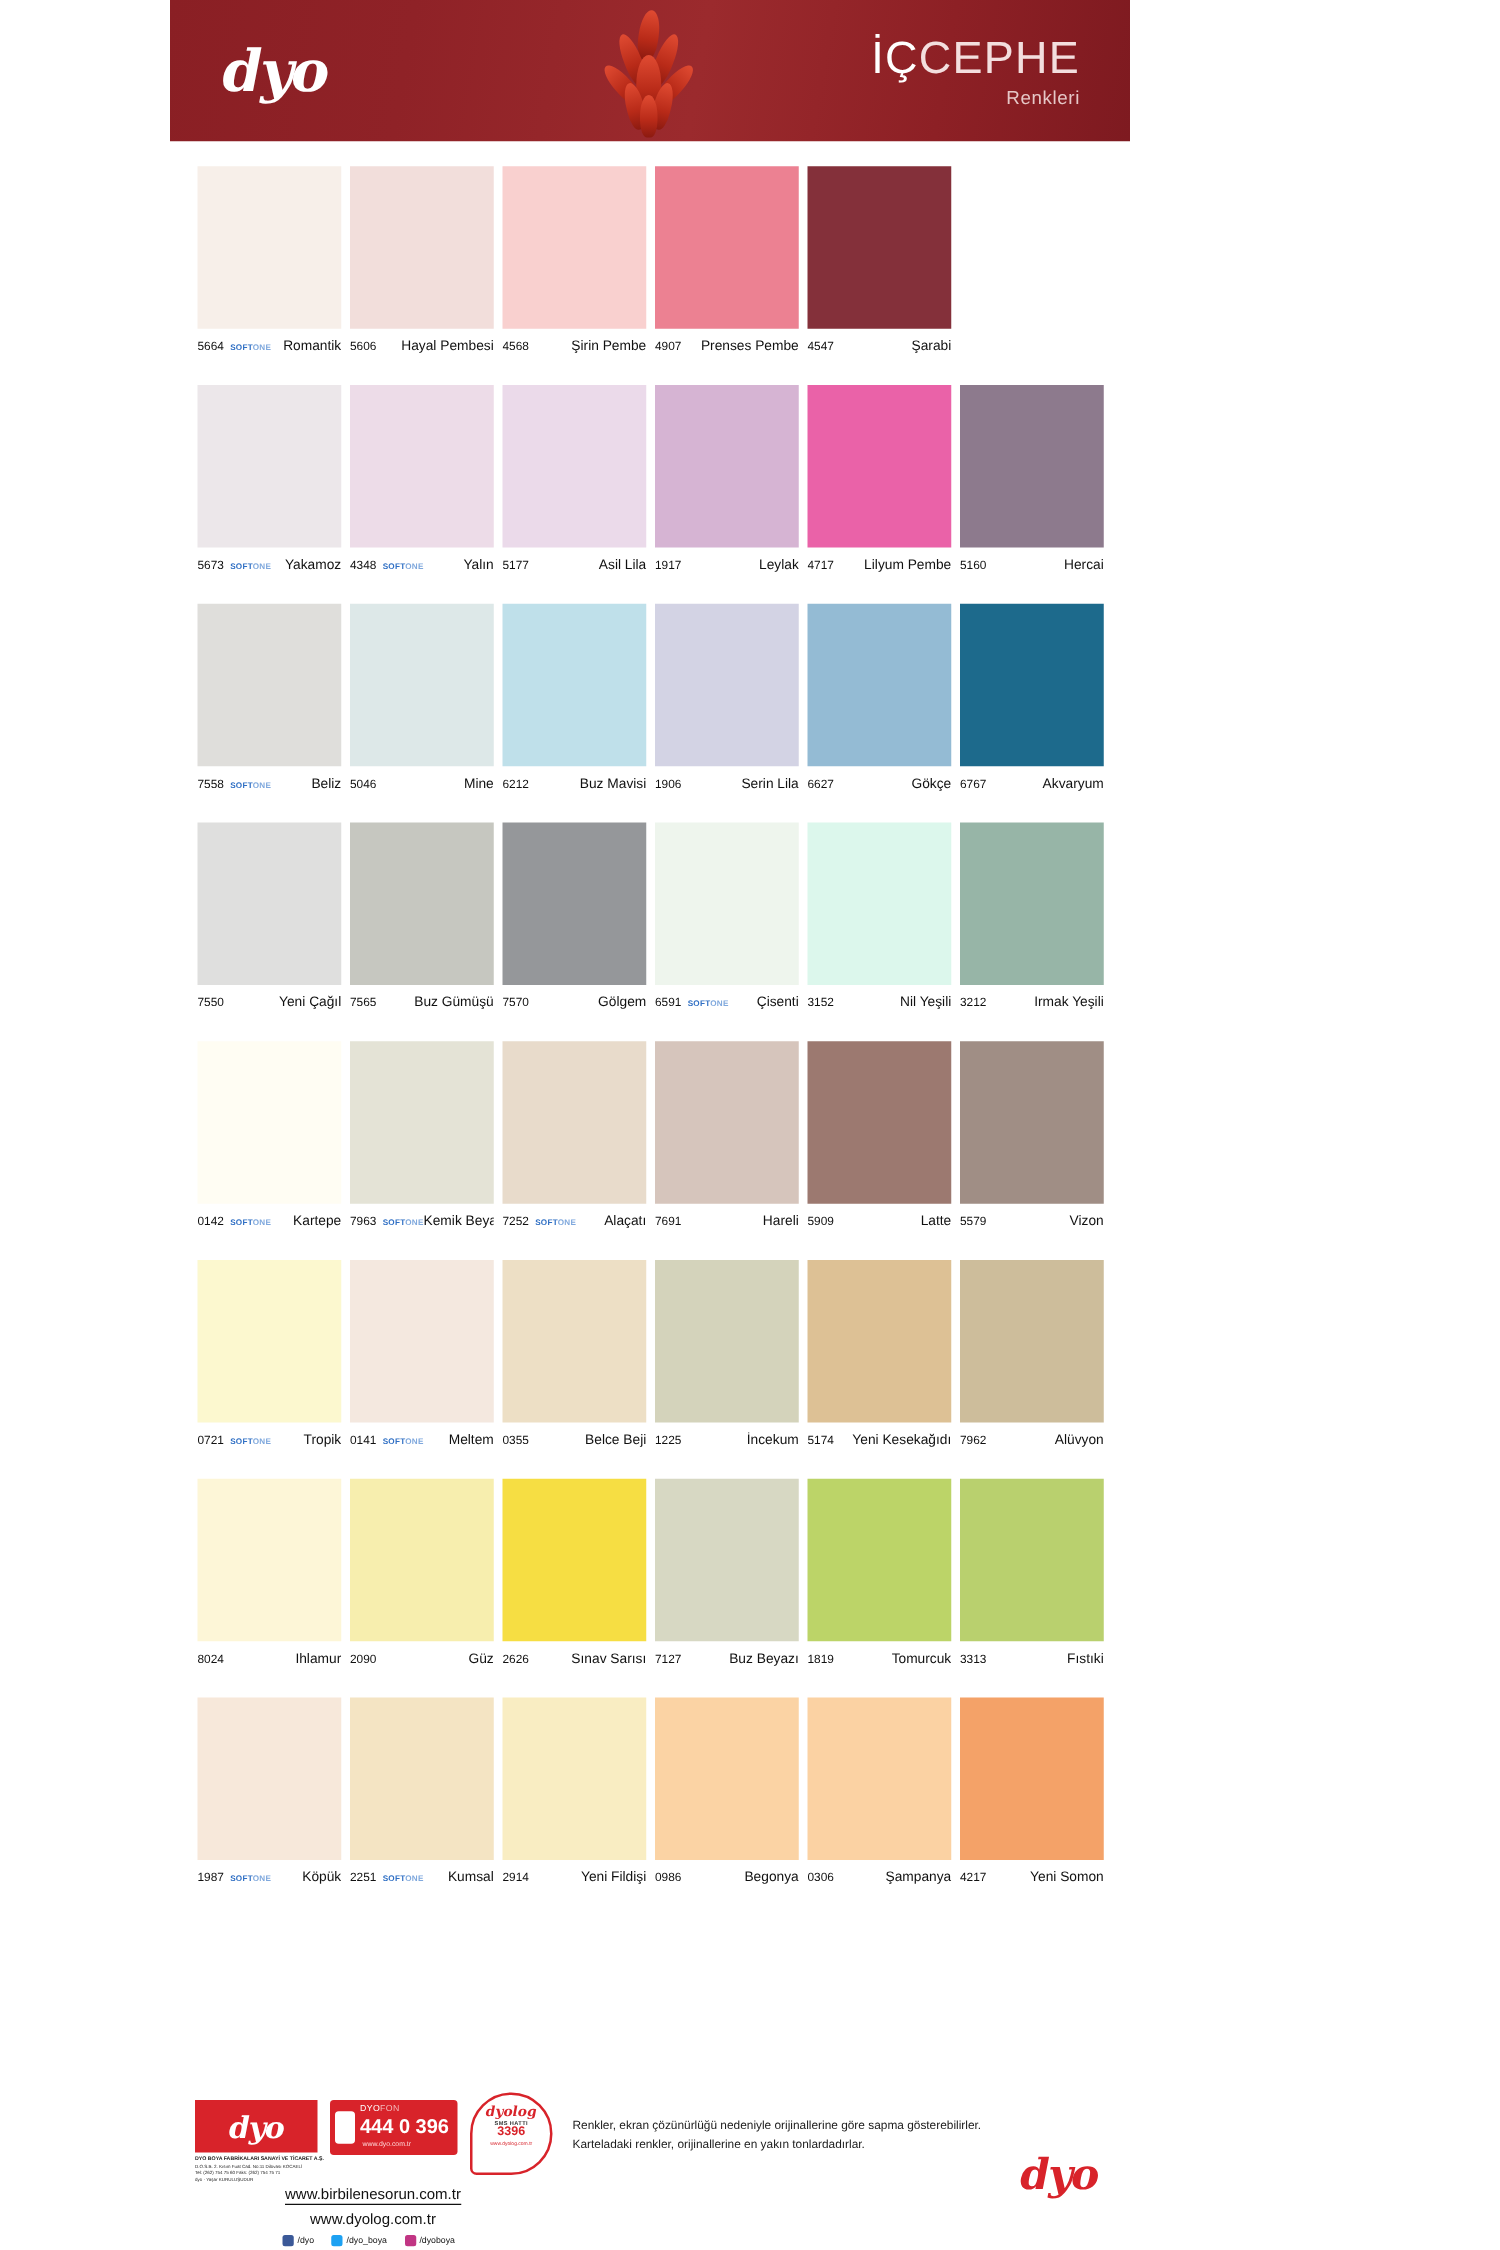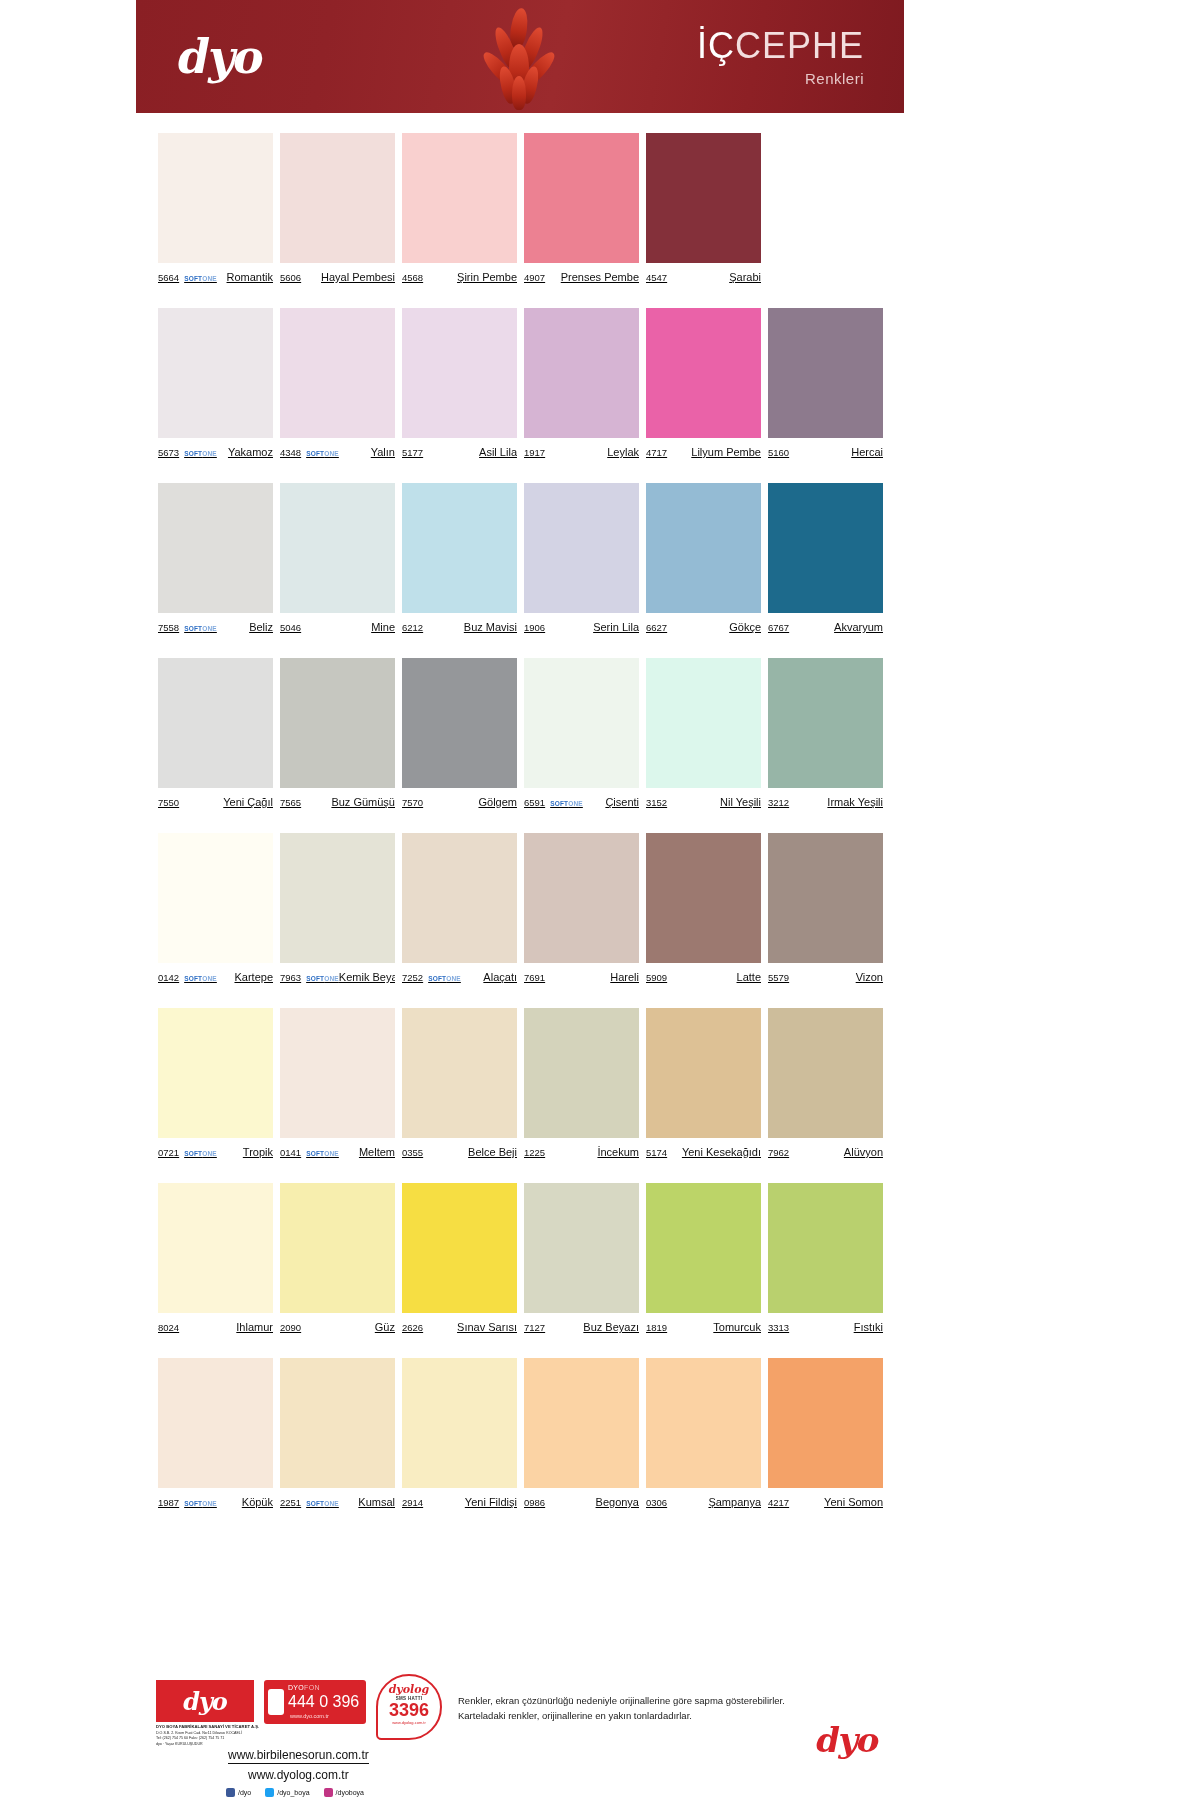--- a/index.html
+++ b/index.html
@@ -70,21 +70,20 @@
     margin-top: 6px;
     letter-spacing: 0.5px;
   }
 
   
   .grid {
     position: absolute;
     left: 158px;
     top: 133px;
     width: 738px;
-    text-decoration: underline;
   }
   .row {
     display: flex;
     gap: 7px;
     margin-bottom: 19px;
   }
   .cell {
     width: 115px;
   }
   .swatch {
@@ -179,21 +178,21 @@
     top: 4px;
     font-size: 7px;
     letter-spacing: 0.3px;
   }
   .dyofon .lbl i { font-style: normal; color: #f3b7b9; }
   .dyofon .num {
     position: absolute;
     left: 24px;
     top: 13px;
     font-size: 16px;
-    font-weight: 400;
+    font-weight: 700;
   }
   .dyofon .url {
     position: absolute;
     left: 26px;
     top: 33px;
     font-size: 5.5px;
     color: #ffd9da;
   }
   .dyolog {
     position: absolute;
@@ -208,21 +207,21 @@
   }
   .dyolog .l1 {
     margin-top: 7px;
     font-size: 11px;
     font-weight: 700;
     color: #d8232a;
     font-family: "DejaVu Serif", serif;
     font-style: italic;
   }
   .dyolog .l2 { font-size: 4.5px; font-weight: 700; color: #333; letter-spacing: .3px; }
-  .dyolog .l3 { font-size: 18px; font-weight: 700; color: #d8232a; line-height: 1; }
+  .dyolog .l3 { font-size: 10px; font-weight: 700; color: #d8232a; line-height: 1; }
   .dyolog .l4 { font-size: 4px; color: #d8232a; margin-top: 1px; }
   .disclaimer {
     position: absolute;
     left: 322px;
     top: 22px;
     font-size: 9.5px;
     line-height: 1.55;
     color: #1a1a1a;
     width: 400px;
   }

